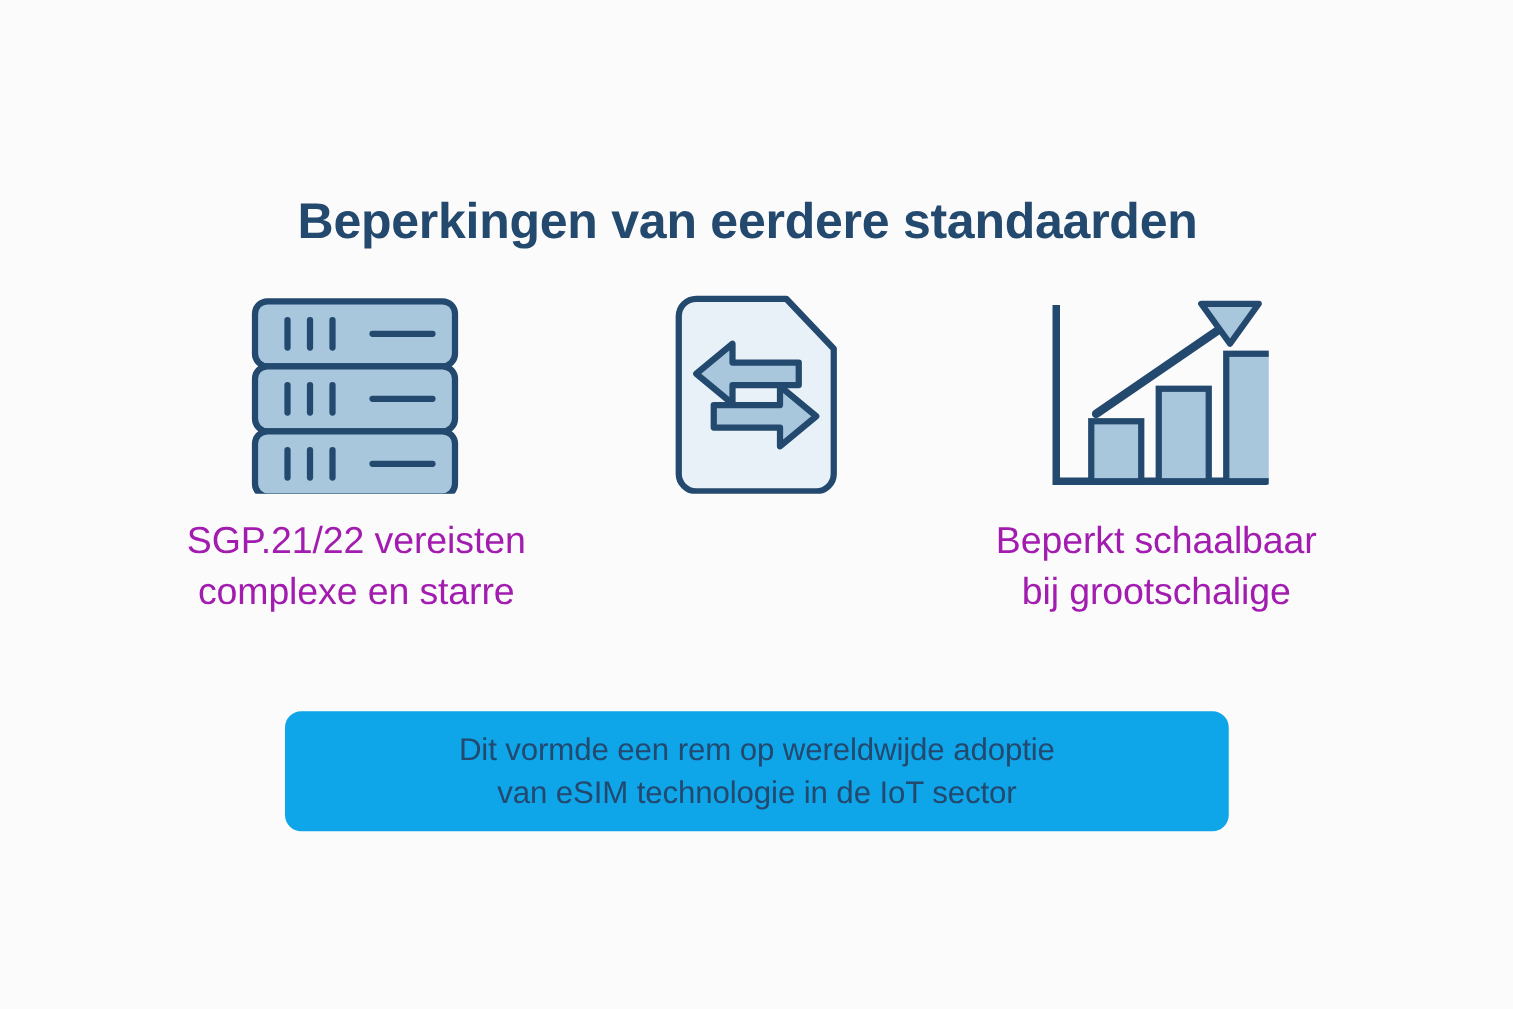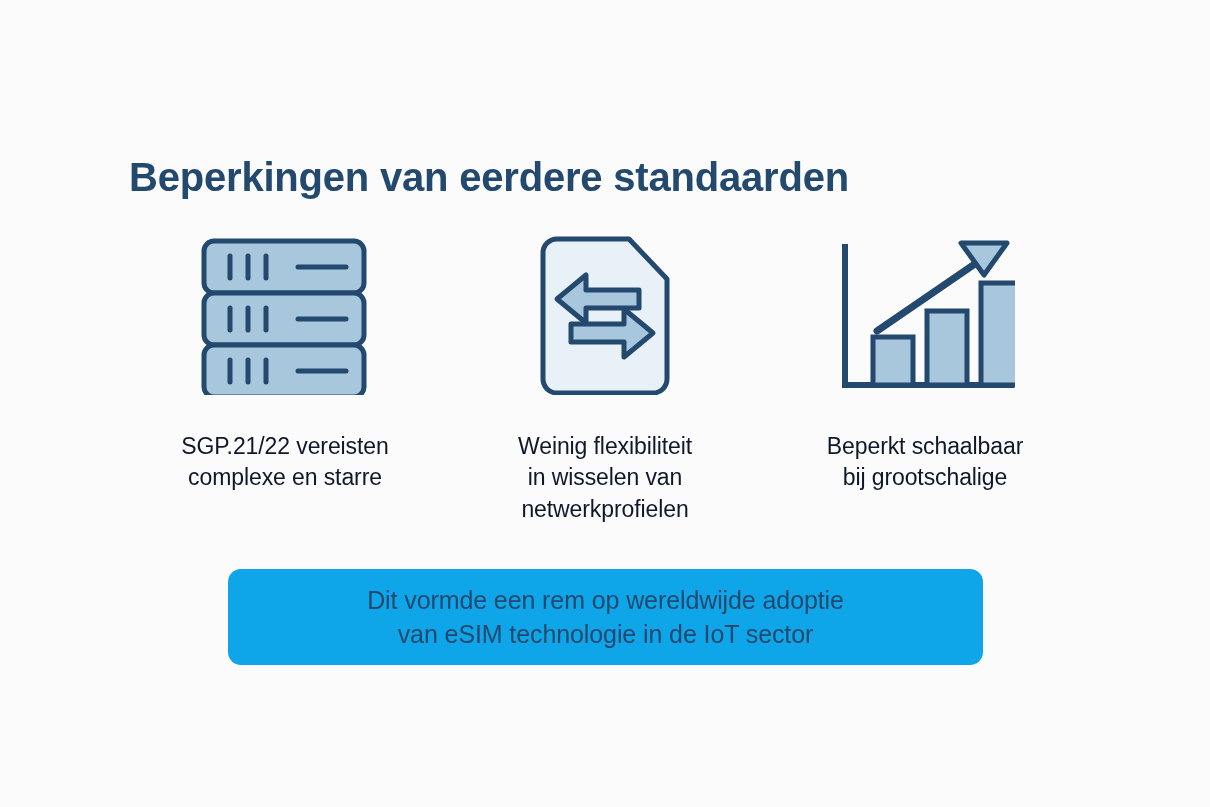--- a/index.html
+++ b/index.html
@@ -17,23 +17,23 @@
   .slide {
     position: relative;
     width: 1210px;
     height: 807px;
     background: #fbfbfb;
   }
 
   .slide-title {
     position: absolute;
     top: 155px;
-    left: 10px;
+    left: 0;
     width: 958px;
-    text-align: center;
+    text-align: right;
     font-size: 40px;
     font-weight: bold;
     letter-spacing: -0.2px;
     color: #23496f;
     line-height: 1.1;
   }
 
   .columns {
     position: absolute;
     top: 232px;
@@ -52,25 +52,25 @@
   }
 
   .icon-box {
     height: 165px;
     display: flex;
     align-items: center;
     justify-content: center;
   }
 
   .column-caption {
-    margin-top: 34px;
+    margin-top: 16px;
     text-align: center;
-    font-size: 23px;
+    font-size: 30px;
     line-height: 1.36;
-    color: #0f172a;
+    color: #a21caf;
     letter-spacing: -0.1px;
   }
 
   .banner {
     position: absolute;
     left: 228px;
     top: 569px;
     width: 755px;
     height: 96px;
     background: #0ea5e9;
@@ -130,25 +130,20 @@
     </div>
 
     <div class="column">
       <div class="icon-box">
         <svg width="132" height="160" viewBox="0 0 132 160" xmlns="http://www.w3.org/2000/svg">
           <path d="M4 18 A14 14 0 0 1 18 4 L90 4 L128 44 L128 144 A14 14 0 0 1 114 158 L18 158 A14 14 0 0 1 4 144 Z" fill="#e8f1f8" stroke="#23496f" stroke-width="5" stroke-linejoin="round"></path>
           <path d="M47 40 L47 55 L100 55 L100 73 L47 73 L47 88 L18 64 Z" fill="#a8c6dc" stroke="#23496f" stroke-width="5" stroke-linejoin="round"></path>
           <path d="M85 74 L85 89 L32 89 L32 107 L85 107 L85 122 L114 98 Z" fill="#a8c6dc" stroke="#23496f" stroke-width="5" stroke-linejoin="round"></path>
         </svg>
       </div>
-      <div class="column-caption">
-        <div>Weinig flexibiliteit</div>
-        <div>in wisselen van</div>
-        <div>netwerkprofielen</div>
-      </div>
     </div>
 
     <div class="column">
       <div class="icon-box">
         <svg width="180" height="160" viewBox="0 0 180 160" xmlns="http://www.w3.org/2000/svg">
           <g stroke="#23496f" stroke-width="6" fill="none" stroke-linecap="square">
             <path d="M10 12 L10 150 L176 150"></path>
           </g>
           <rect x="38" y="102" width="40" height="48" fill="#a8c6dc" stroke="#23496f" stroke-width="5"></rect>
           <rect x="92" y="76" width="40" height="74" fill="#a8c6dc" stroke="#23496f" stroke-width="5"></rect>

